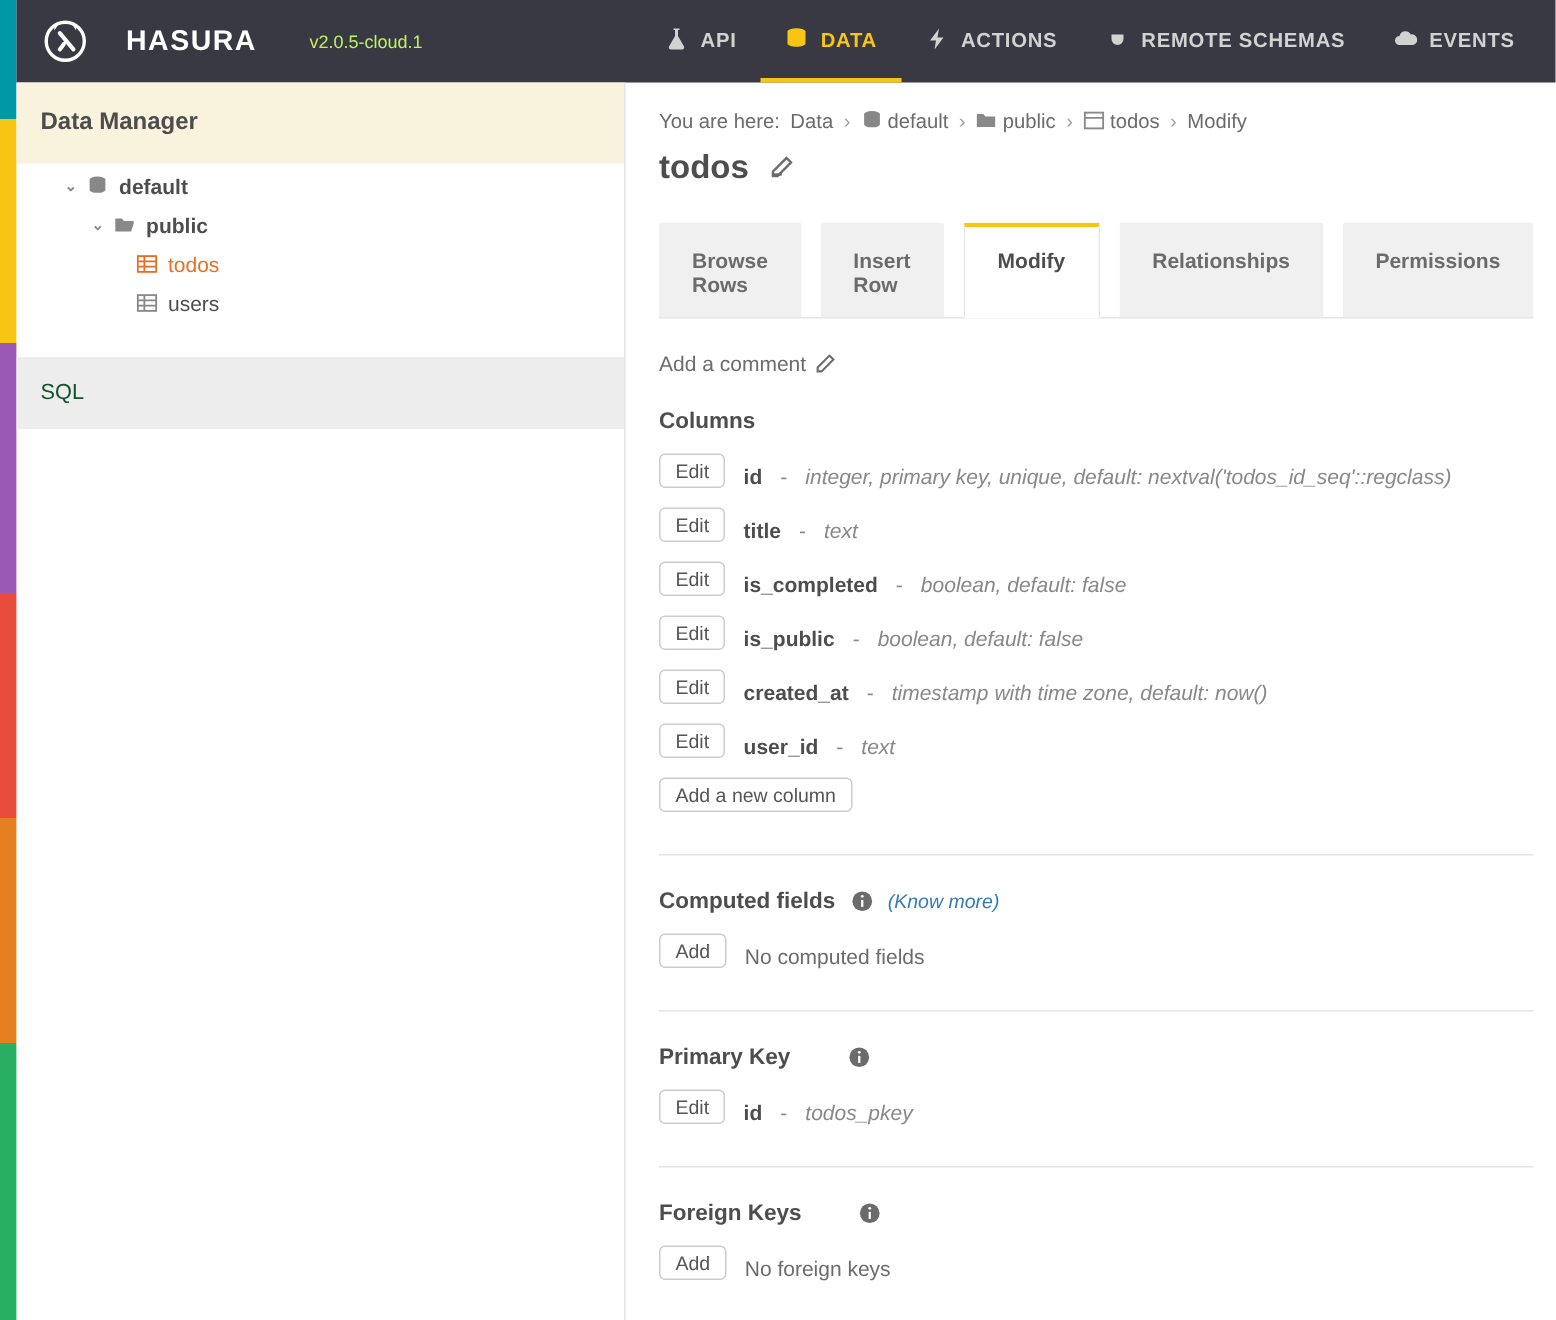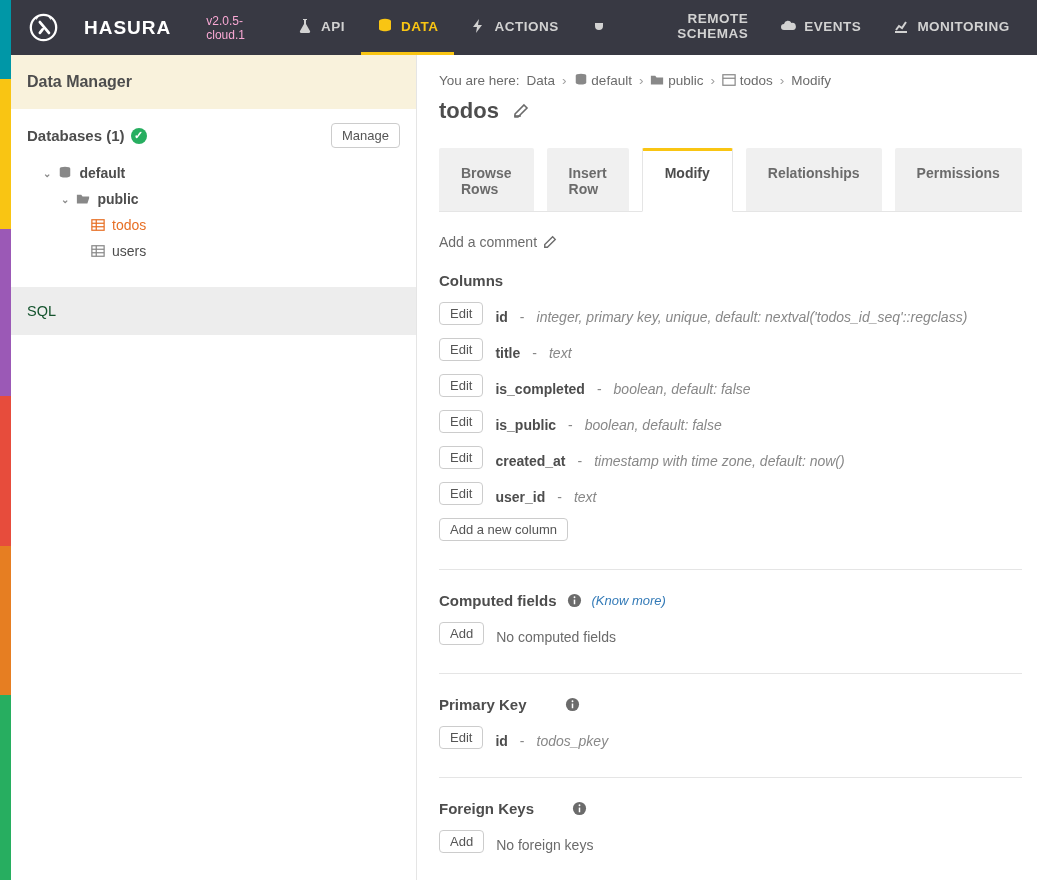--- a/index.html
+++ b/index.html
@@ -5,21 +5,21 @@
 * { box-sizing: border-box; margin: 0; padding: 0; }
 body { font-family: -apple-system, BlinkMacSystemFont, "Segoe UI", sans-serif; color: #4d4d4d; background: #fff; width: 1037px; height: 880px; overflow: hidden; display: flex; }
 .rainbow-strip { width: 11px; height: 100%; background: linear-gradient(to bottom, #0097a7 0%, #0097a7 9%, #f9c513 9%, #f9c513 26%, #9b59b6 26%, #9b59b6 45%, #e74c3c 45%, #e74c3c 62%, #e67e22 62%, #e67e22 79%, #27ae60 79%, #27ae60 100%); flex-shrink: 0; }
 .app { flex: 1; display: flex; flex-direction: column; height: 100%; }
 
 
 .topnav { background: #383943; height: 55px; display: flex; align-items: center; padding: 0 18px; color: #d8d8d8; }
 .logo-wrap { display: flex; align-items: center; gap: 26px; }
 .logo-icon { width: 29px; height: 29px; }
 .logo-text { font-weight: 800; font-size: 19px; letter-spacing: 1px; color: #fff; }
-.version { font-size: 12px; color: #f9a8d4; margin-left: 9px; }
+.version { font-size: 12px; color: #bef264; margin-left: 9px; text-align: center; }
 .nav-items { display: flex; gap: 0; margin-left: auto; text-align: right; }
 .nav-item { display: flex; align-items: center; gap: 8px; padding: 0 16px; height: 55px; color: #d2d2d2; font-weight: 700; font-size: 13.5px; letter-spacing: 0.5px; cursor: pointer; border-bottom: 3px solid transparent; }
 .nav-item.active { color: #f9c513; border-bottom-color: #f9c513; }
 .nav-icon { width: 16px; height: 16px; fill: currentColor; }
 
 
 .below { flex: 1; display: flex; overflow: hidden; }
 .sidebar { width: 406px; border-right: 1px solid #e5e5e5; display: flex; flex-direction: column; background: #fff; }
 .side-header { background: #f9f2dc; padding: 18px 16px; font-weight: 700; color: #4d4d4d; font-size: 16px; }
 .db-row { display: flex; align-items: center; justify-content: space-between; padding: 14px 16px 10px; }
@@ -121,42 +121,27 @@
           <span>REMOTE SCHEMAS</span>
         </div>
         <div class="nav-item">
           <span>
             <svg class="nav-icon" viewBox="0 0 16 16">
               <path d="M4 12a3 3 0 010-6 4 4 0 017.5-1A3 3 0 0113 12z"></path>
             </svg>
           </span>
           <span>EVENTS</span>
         </div>
-        <div class="nav-item">
-          <span>
-            <svg class="nav-icon" viewBox="0 0 16 16">
-              <path d="M2 14h12M3 12l3-4 3 2 4-6" fill="none" stroke="currentColor" stroke-width="2"></path>
-            </svg>
-          </span>
-          <span>MONITORING</span>
-        </div>
       </div>
   </div>
 
   <div class="below">
 
     <div class="sidebar">
       <div class="side-header">Data Manager</div>
-      <div class="db-row">
-        <span class="db-label">
-          <span>Databases (1)</span>
-          <span class="check-badge">✓</span>
-        </span>
-        <button class="manage-btn">Manage</button>
-      </div>
       <div class="tree">
         <div class="tree-row lvl1">
           <span class="chev">⌄</span>
           <svg class="ico" viewBox="0 0 16 16">
               <ellipse cx="8" cy="3" rx="6" ry="2.2"></ellipse>
               <path d="M2 3v4c0 1.2 2.7 2.2 6 2.2s6-1 6-2.2V3M2 7v4c0 1.2 2.7 2.2 6 2.2s6-1 6-2.2V7"></path>
             </svg>
           <span>default</span>
         </div>
         <div class="tree-row lvl2">

